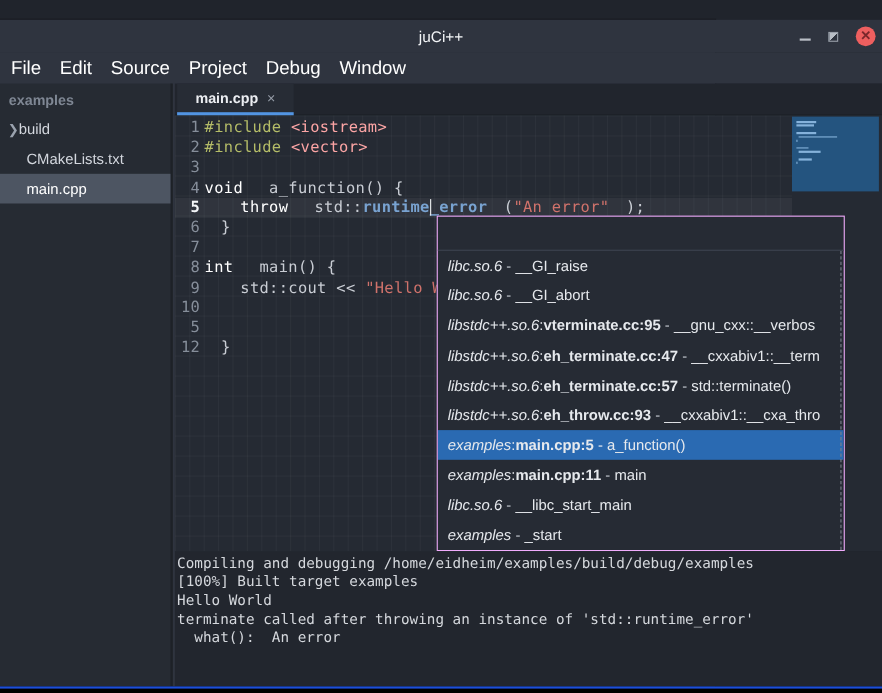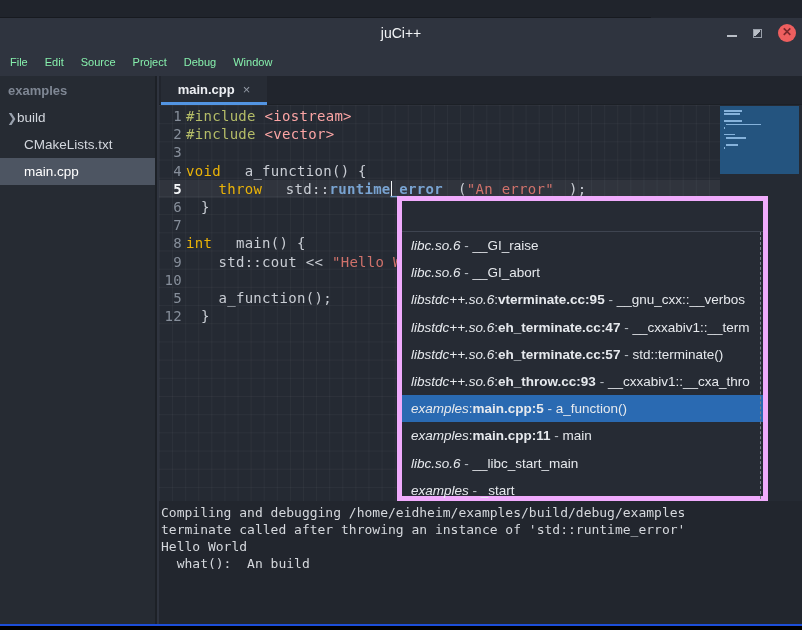--- a/index.html
+++ b/index.html
@@ -14,21 +14,21 @@
   .winbtns { position:absolute; right:6px; top:0; height:30px; display:flex; align-items:center; gap:16px; }
   .btn-min { width:10px; height:2px; background:#b9bec6; margin-top:6px; }
   .btn-restore { width:9px; height:9px; border:1px solid #9aa0aa;
                  background:linear-gradient(135deg,#b9bec6 50%, transparent 50%); }
   .btn-close { width:18px; height:18px; border-radius:50%; background:#ee5f5f; color:#7a272b;
                font-size:12px; font-weight:bold; line-height:17px; text-align:center; }
 
   
   .menubar { position:absolute; left:0; top:30px; width:802px; height:28px; background:#2f343f;
              display:flex; align-items:center; padding-left:10px; }
-  .menu-item { color:#86efac; font-size:11px; margin-right:17px; }
+  .menu-item { color:#ffffff; font-size:17px; margin-right:17px; }
 
   
   .sidebar { position:absolute; left:0; top:58px; width:157px; height:548px; background:#262b33;
              border-right:2px solid #1d2127; }
   .side-header { height:28px; display:flex; align-items:center; padding-left:8px;
                  color:#7f8794; font-size:13px; font-weight:bold; }
   .tree-row { height:27px; display:flex; align-items:center; color:#d3d7de; font-size:13.5px; }
   .tree-row .chev { width:16px; padding-left:7px; color:#9aa2ae; font-size:12px; }
   .tree-row .lbl { padding-left:24px; }
   .tree-row.haschev .lbl { padding-left:1px; }
@@ -51,35 +51,35 @@
     background-size:13.1px 18.2px; }
   .current-line { position:absolute; left:0; top:75px; width:561px; height:18.2px;
                   background:rgba(255,255,255,0.05); }
   .codelines { position:absolute; left:0; top:2px; width:561px;
                font-family:"DejaVu Sans Mono", monospace; font-size:14px; letter-spacing:0.3px; }
   .codeline { height:18.2px; line-height:18.2px; white-space:pre; display:flex; }
   .lnum { display:inline-block; width:27px; text-align:right; padding-right:4px; color:#868e9a; flex:none; }
   .lnum.cur { color:#f4f6f8; font-weight:bold; }
   .lbody { white-space:pre; }
   .pl  { color:#c9cdd4;padding-left:15px; }
-  .kw  { color:#eab308; }
+  .kw  { color:#ffffff; }
   .kwb { color:#79a3d1; font-weight:bold; }
   .pp  { color:#b5bd68; }
   .inc { color:#fca5a5; }
   .str { color:#d0726b; }
   .cursor { position:absolute; width:1.5px; height:15px; background:#f2f4f6; }
 
   
   .minimap-col { position:absolute; left:561px; top:0; width:82px; height:396px; background:#252a33; }
   .minimap-slider { position:absolute; left:0; top:1px; width:79px; height:68px; background:#24547f; }
   .mm-bar { height:1.6px; margin-bottom:1.8px; background:rgba(150,195,235,0.85); }
 
   
   .popup { position:absolute; left:397px; top:178px; width:371px; height:305px; background:#262b34;
-           border:5px solid #f0abfc; }
+           border:1px solid #f0abfc; }
   .popup-header { height:31px; border-bottom:1px solid #3e4450; }
   .popup-list { position:relative; height:272px; overflow:hidden; }
   .popup-dash { position:absolute; right:2px; top:0; bottom:0; border-left:1px dashed #7a818d; }
   .bt-row { height:27.2px; display:flex; align-items:center; padding-left:9px; font-size:13.5px;
             color:#e6e9ed; white-space:pre; overflow:hidden; }
   .bt-row.selected { background:#2a6ab2; }
   .seg-lib { font-style:italic; }
   .seg-file { font-weight:bold; }
   .seg-dim { color:#bcc1c9; }
   .bt-row.selected .seg-dim { color:#dfe6ef; }
@@ -148,21 +148,21 @@
         <div class="codeline"><div class="lnum">1</div><div class="lbody"><span class="pp">#include </span><span class="inc">&lt;iostream&gt;</span></div></div>
         <div class="codeline"><div class="lnum">2</div><div class="lbody"><span class="pp">#include </span><span class="inc">&lt;vector&gt;</span></div></div>
         <div class="codeline"><div class="lnum">3</div><div class="lbody"></div></div>
         <div class="codeline"><div class="lnum">4</div><div class="lbody"><span class="kw">void</span><span class="pl"> a_function() {</span></div></div>
         <div class="codeline"><div class="lnum cur">5</div><div class="lbody"><span class="pl">  </span><span class="kw">throw</span><span class="pl"> std::</span><span class="kwb">runtime_error</span><span class="pl">(</span><span class="str">"An error"</span><span class="pl">);</span></div></div>
         <div class="codeline"><div class="lnum">6</div><div class="lbody"><span class="pl">}</span></div></div>
         <div class="codeline"><div class="lnum">7</div><div class="lbody"></div></div>
         <div class="codeline"><div class="lnum">8</div><div class="lbody"><span class="kw">int</span><span class="pl"> main() {</span></div></div>
         <div class="codeline"><div class="lnum">9</div><div class="lbody"><span class="pl">  std::cout &lt;&lt; </span><span class="str">"Hello W</span></div></div>
         <div class="codeline"><div class="lnum">10</div><div class="lbody"></div></div>
-        <div class="codeline"><div class="lnum">5</div><div class="lbody"><span class="pl">  a_function();</span></div></div>
+        <div class="codeline"><div class="lnum">5</div></div>
         <div class="codeline"><div class="lnum">12</div><div class="lbody"><span class="pl">}</span></div></div>
       </div>
     <div class="cursor" id="cursor" style="left: 231.79px; top: 76.3px;"></div>
     <div class="minimap-col">
       <div class="minimap-slider" id="minimap" style="padding: 4px 0px 0px 4px;">
           <div class="mm-bar" style="width: 18.05px; margin-left: 0px;"></div>
           <div class="mm-bar" style="width: 16.15px; margin-left: 0px;"></div>
           <div class="mm-bar" style="width: 0px; margin-left: 0px; background: transparent;"></div>
           <div class="mm-bar" style="width: 18.05px; margin-left: 0px;"></div>
           <div class="mm-bar" style="width: 35.15px; margin-left: 1.8px;"></div>
@@ -189,22 +189,23 @@
         <div class="bt-row"><span class="seg-lib">libstdc++.so.6</span><span class="seg-fn">:</span><span class="seg-file">eh_throw.cc:93</span><span class="seg-dim"> - </span><span class="seg-fn">__cxxabiv1::__cxa_thro</span></div>
         <div class="bt-row selected"><span class="seg-lib">examples</span><span class="seg-fn">:</span><span class="seg-file">main.cpp:5</span><span class="seg-dim"> - </span><span class="seg-fn">a_function()</span></div>
         <div class="bt-row"><span class="seg-lib">examples</span><span class="seg-fn">:</span><span class="seg-file">main.cpp:11</span><span class="seg-dim"> - </span><span class="seg-fn">main</span></div>
         <div class="bt-row"><span class="seg-lib">libc.so.6</span><span class="seg-dim"> - </span><span class="seg-fn">__libc_start_main</span></div>
         <div class="bt-row"><span class="seg-lib">examples</span><span class="seg-dim"> - </span><span class="seg-fn">_start</span></div>
       </div>
   </div>
 
   <div class="terminal" id="terminal">
       <div class="term-line">Compiling and debugging /home/eidheim/examples/build/debug/examples</div>
+      <div class="term-line">[100%] Built target examples</div>
+      <div class="term-line">Hello World</div>
       <div class="term-line">terminate called after throwing an instance of 'std::runtime_error'</div>
-      <div class="term-line">Hello World</div>
-      <div class="term-line">  what():  An build</div>
+      <div class="term-line">  what():  An error</div>
     </div>
 
   <div class="statusbar">
     <span class="status-loc">~/examples/main.cpp 5:24</span>
   </div>
 
 </div>
 
 </body></html>

